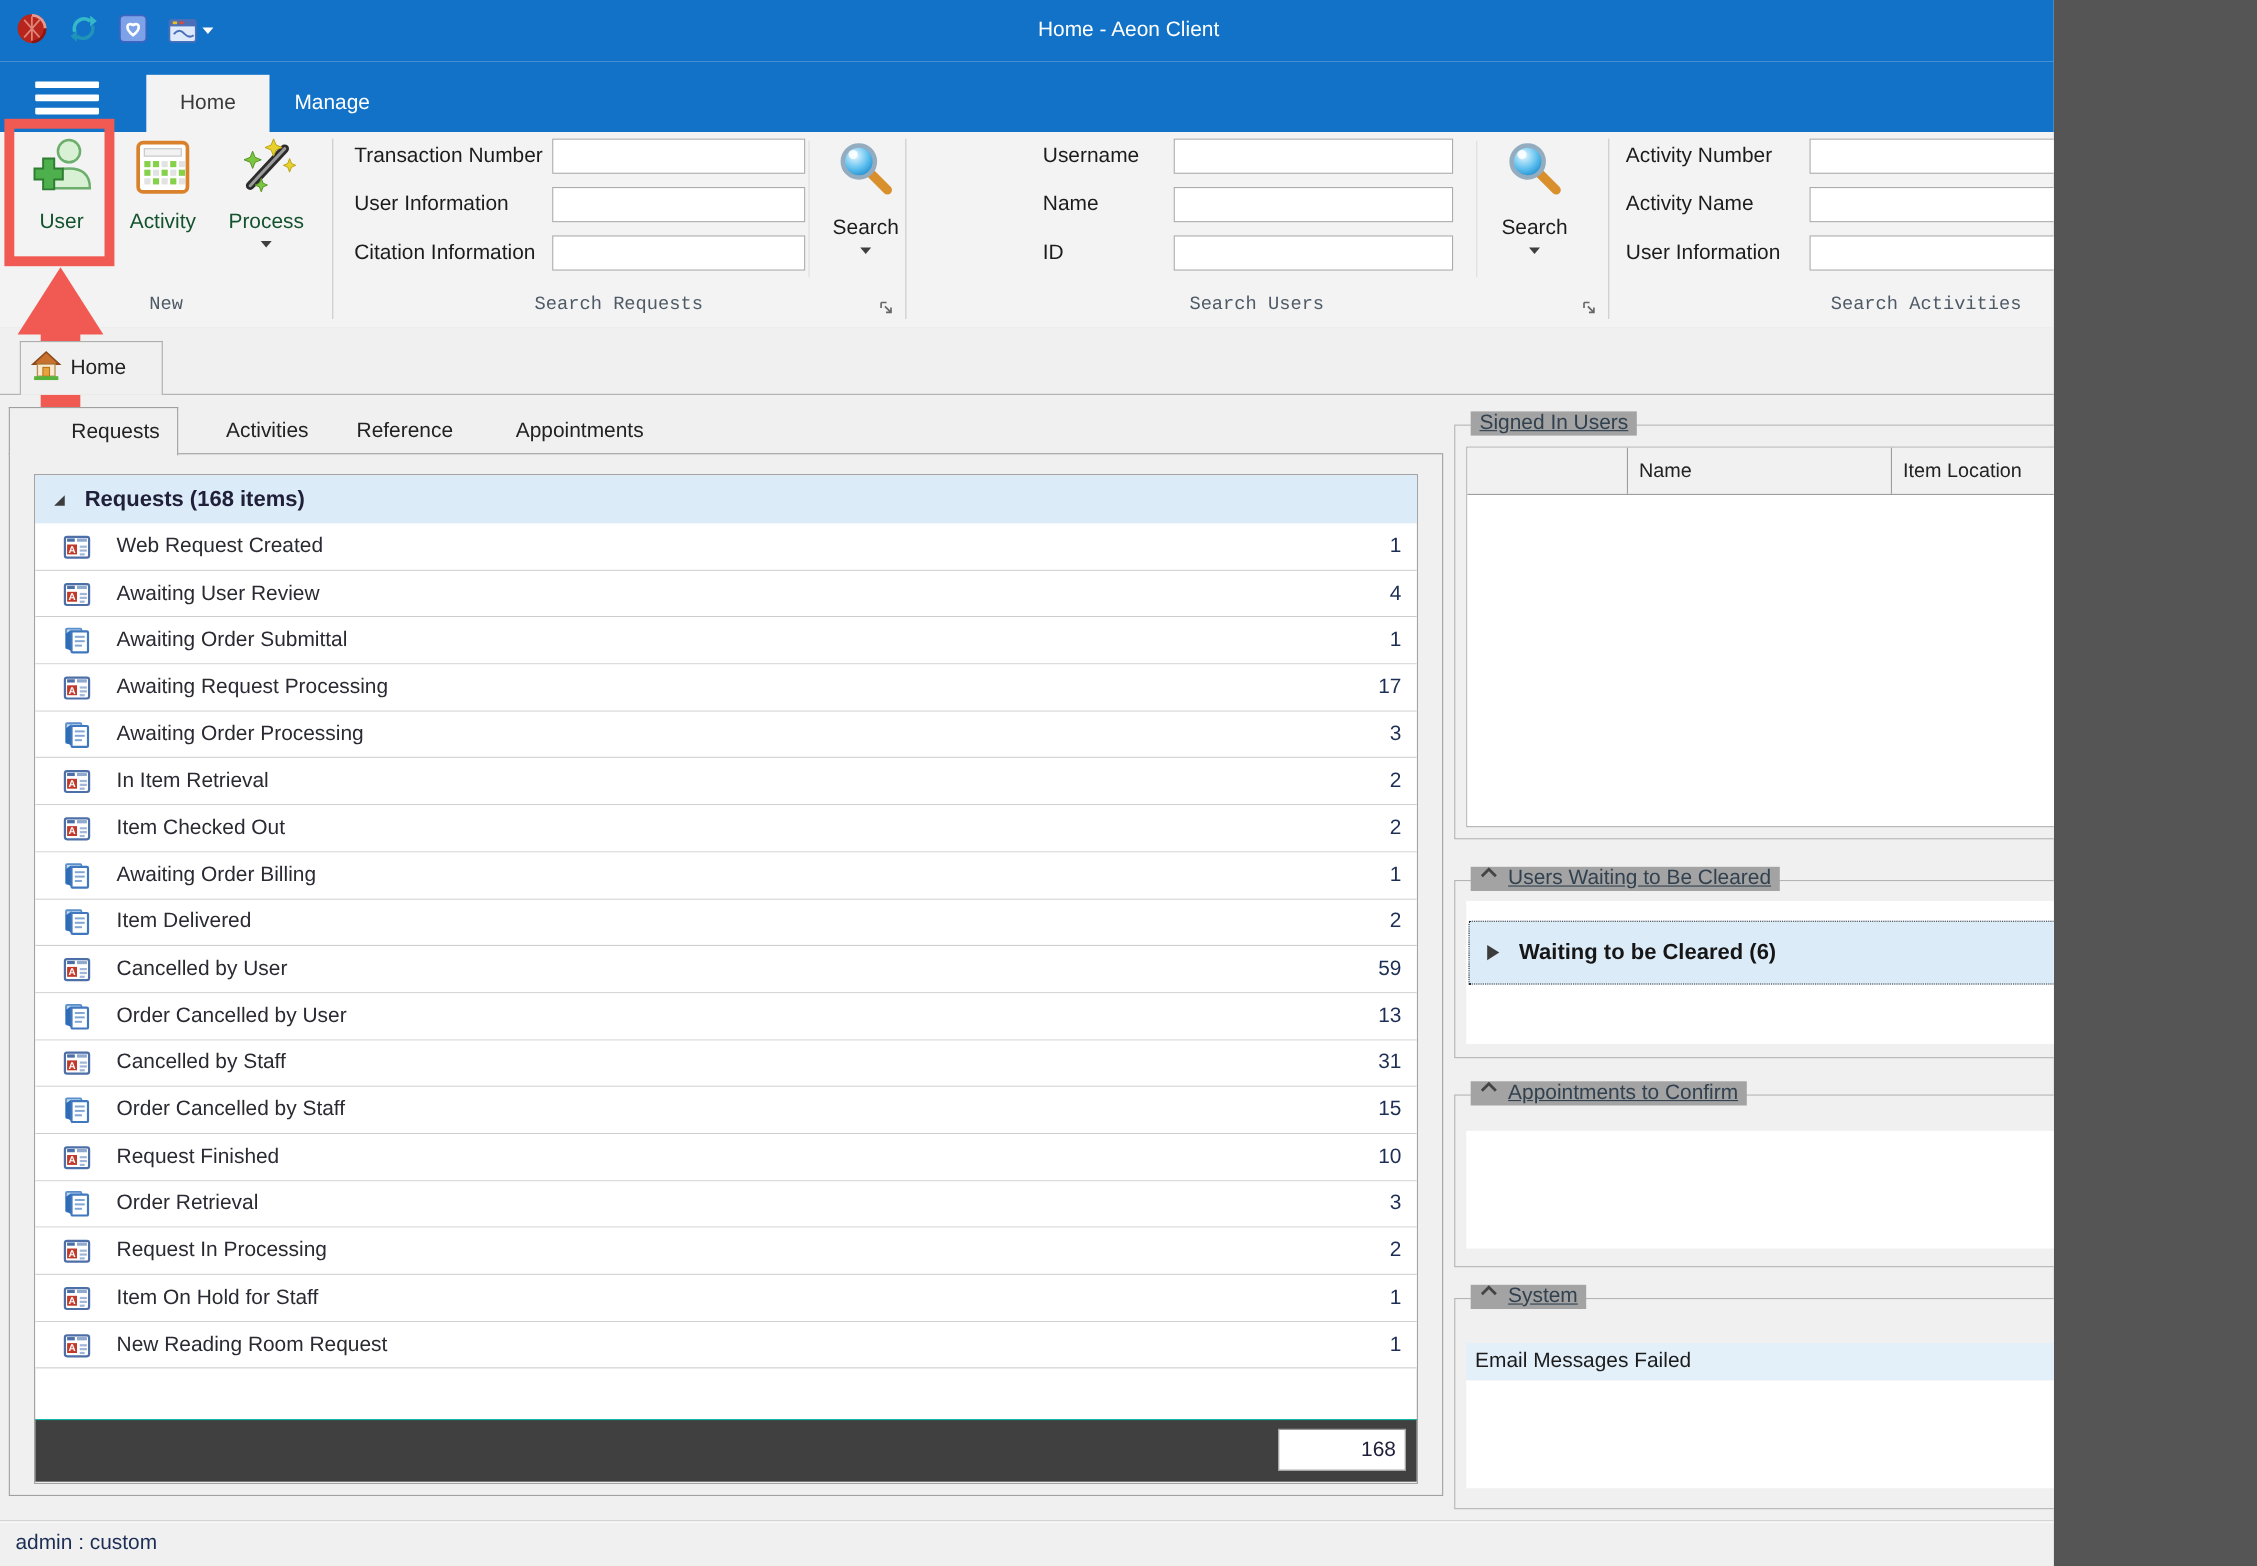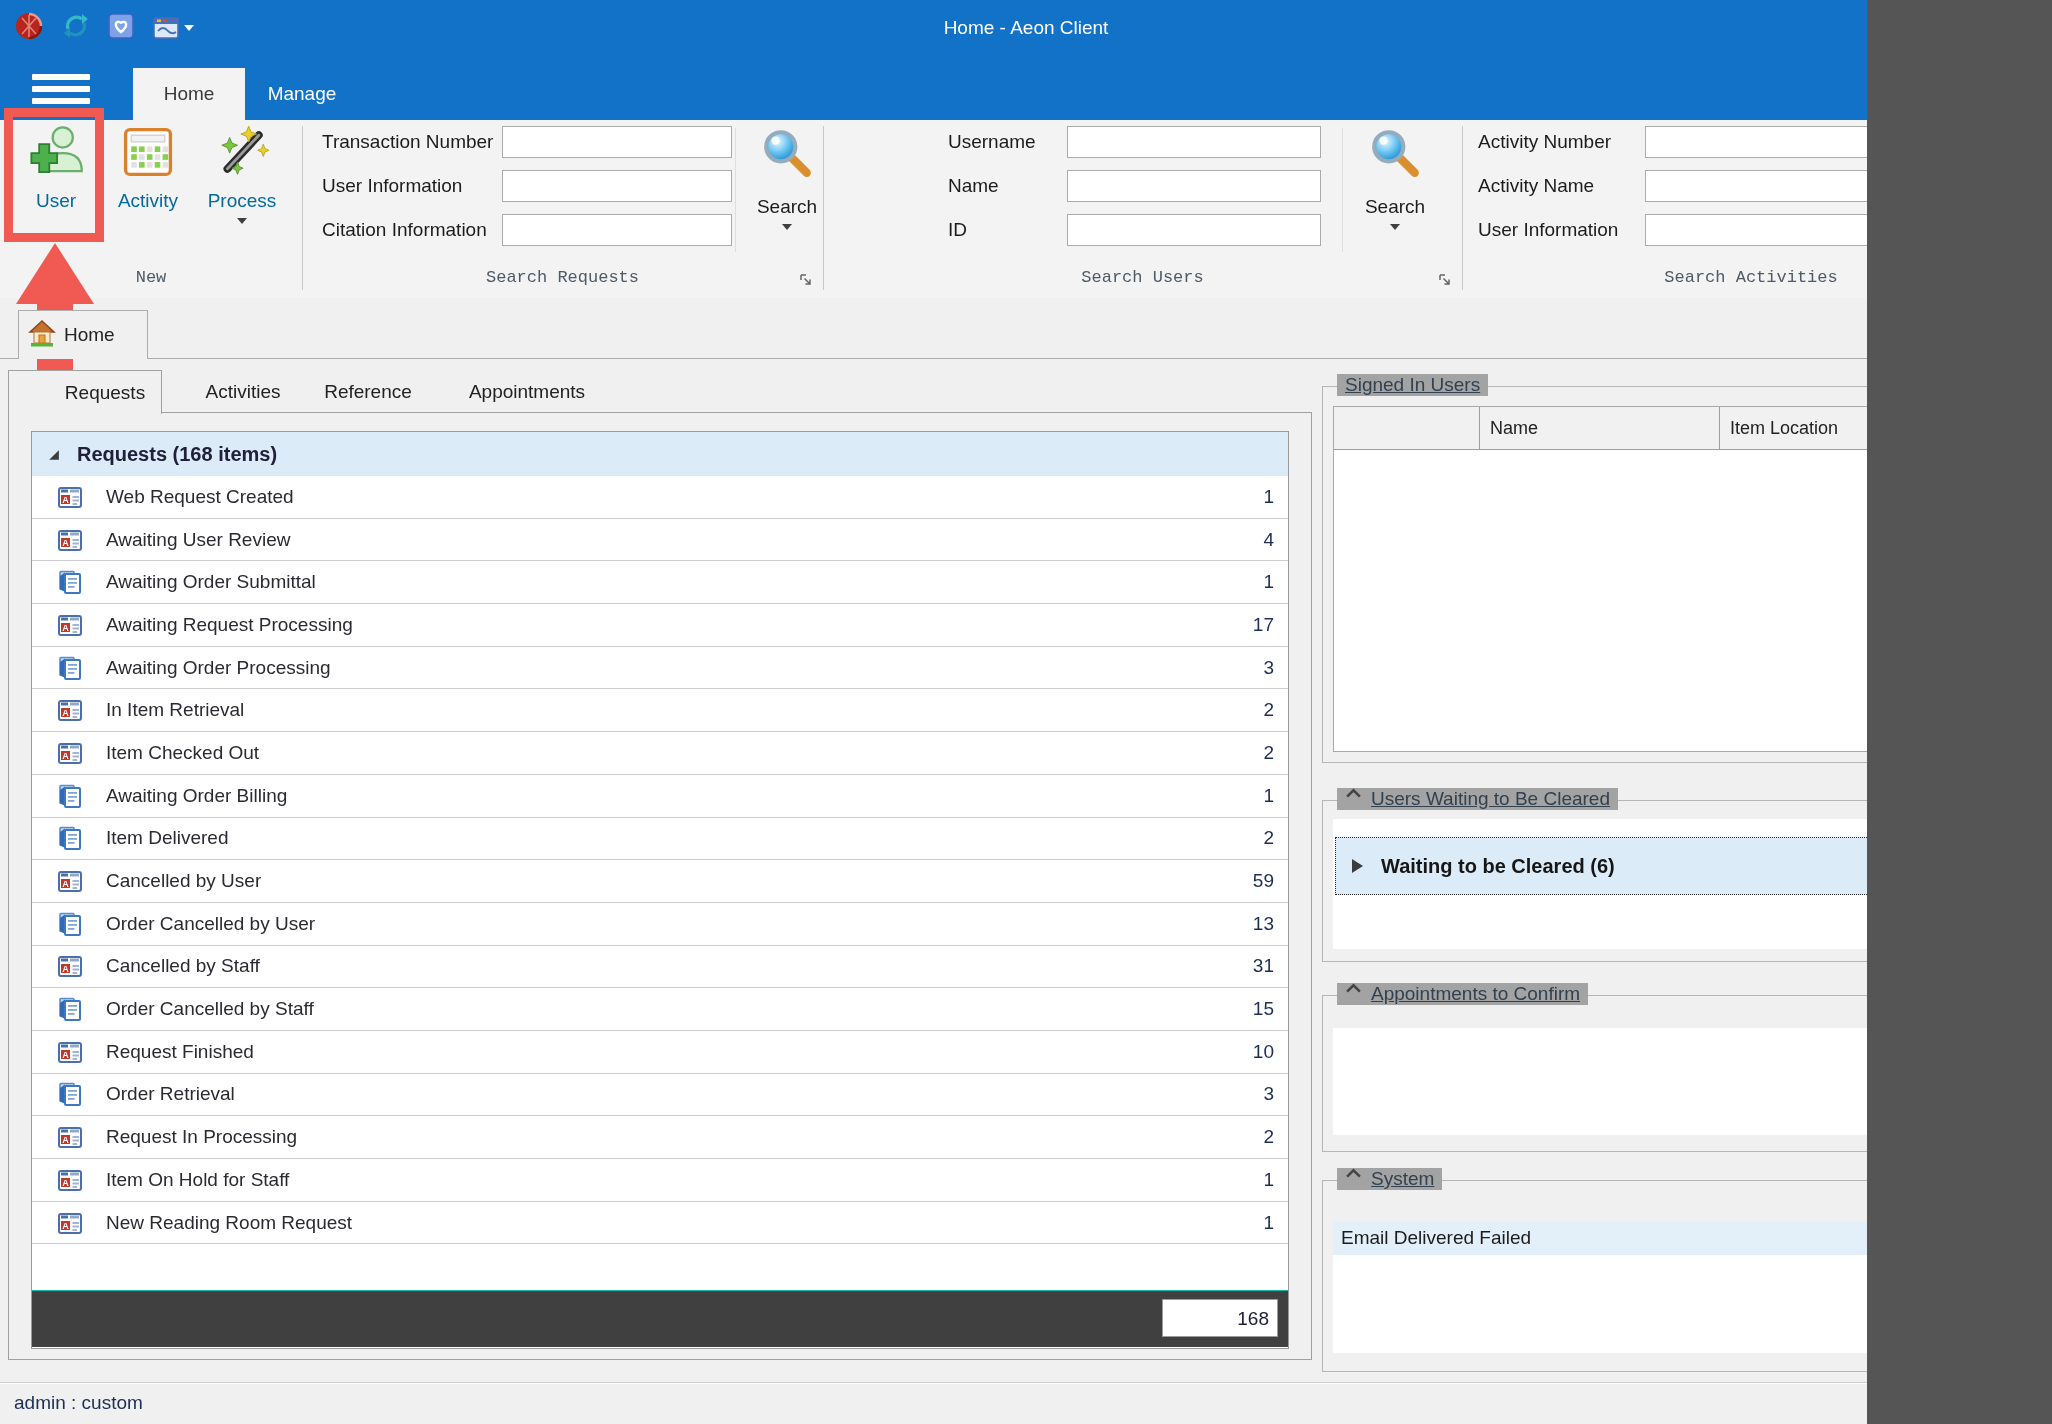--- a/index.html
+++ b/index.html
@@ -28,21 +28,21 @@
   .rtab.inactive{color:#fff;}
   .tabrow-icons{position:absolute;right:16px;top:20px;display:flex;gap:14px;align-items:center;}
 
   
   .ribbon{position:absolute;left:0;top:120px;width:2052px;height:178px;background:#f3f3f4;border-bottom:1px solid #d5d5d5;}
   .gsep{position:absolute;top:6px;height:164px;width:1px;background:#c9c9c9;}
   .lsep{position:absolute;top:8px;height:124px;width:1px;background:#dedede;}
   .glabel{position:absolute;top:148px;height:24px;font-size:17px;color:#4e5a66;text-align:center;font-family:Liberation Mono, monospace;}
   .launcher{position:absolute;top:152px;width:16px;height:16px;cursor:pointer;}
   .big-btn{position:absolute;top:4px;height:126px;display:flex;flex-direction:column;align-items:center;cursor:pointer;}
-  .big-btn .blabel{font-size:19px;color:#0369a1;margin-top:6px;}
+  .big-btn .blabel{font-size:19px;color:#14532d;margin-top:6px;}
   .caret-dn{width:0;height:0;border-left:5px solid transparent;border-right:5px solid transparent;border-top:6px solid #3f3f3f;margin-top:6px;}
   .fld-label{position:absolute;height:34px;line-height:34px;font-size:19px;color:#1c1c1c;white-space:nowrap;}
   .fld-input{position:absolute;height:30px;border:1px solid #ababab;background:#fff;font-size:18px;padding:0 6px;
              font-family:"Liberation Sans","DejaVu Sans",sans-serif;}
   .search-btn{position:absolute;top:6px;width:86px;height:124px;display:flex;flex-direction:column;align-items:center;cursor:pointer;}
   .search-btn .blabel{font-size:19px;color:#1c1c1c;margin-top:12px;}
 
   
   .content{position:absolute;left:0;top:298px;width:2052px;height:1084px;background:#f0f0f0;}
   .tabline{position:absolute;left:0;top:60px;width:2052px;height:1px;background:#adadad;}
@@ -666,21 +666,21 @@
     </div>
 
     <div class="gbox" style="top:882px;height:192px;">
       <div class="legend">
         <svg width="17" height="11" viewBox="0 0 16 10">
             <polyline points="2,8 8,2 14,8" fill="none" stroke="#444" stroke-width="2.4"></polyline>
           </svg>
         <span>System</span>
       </div>
       <div class="sys-row">
-        <span class="lbl">Email Delivered Failed</span>
+        <span class="lbl">Email Messages Failed</span>
         <span class="cnt">17</span>
       </div>
       <div class="white-area" style="left:10px;right:10px;top:74px;bottom:18px;"></div>
     </div>
   </div>
 
   <div class="statusbar">
     <span class="status-text">admin : custom</span>
     <span class="grip">
       <svg width="15" height="15" viewBox="0 0 15 15">

